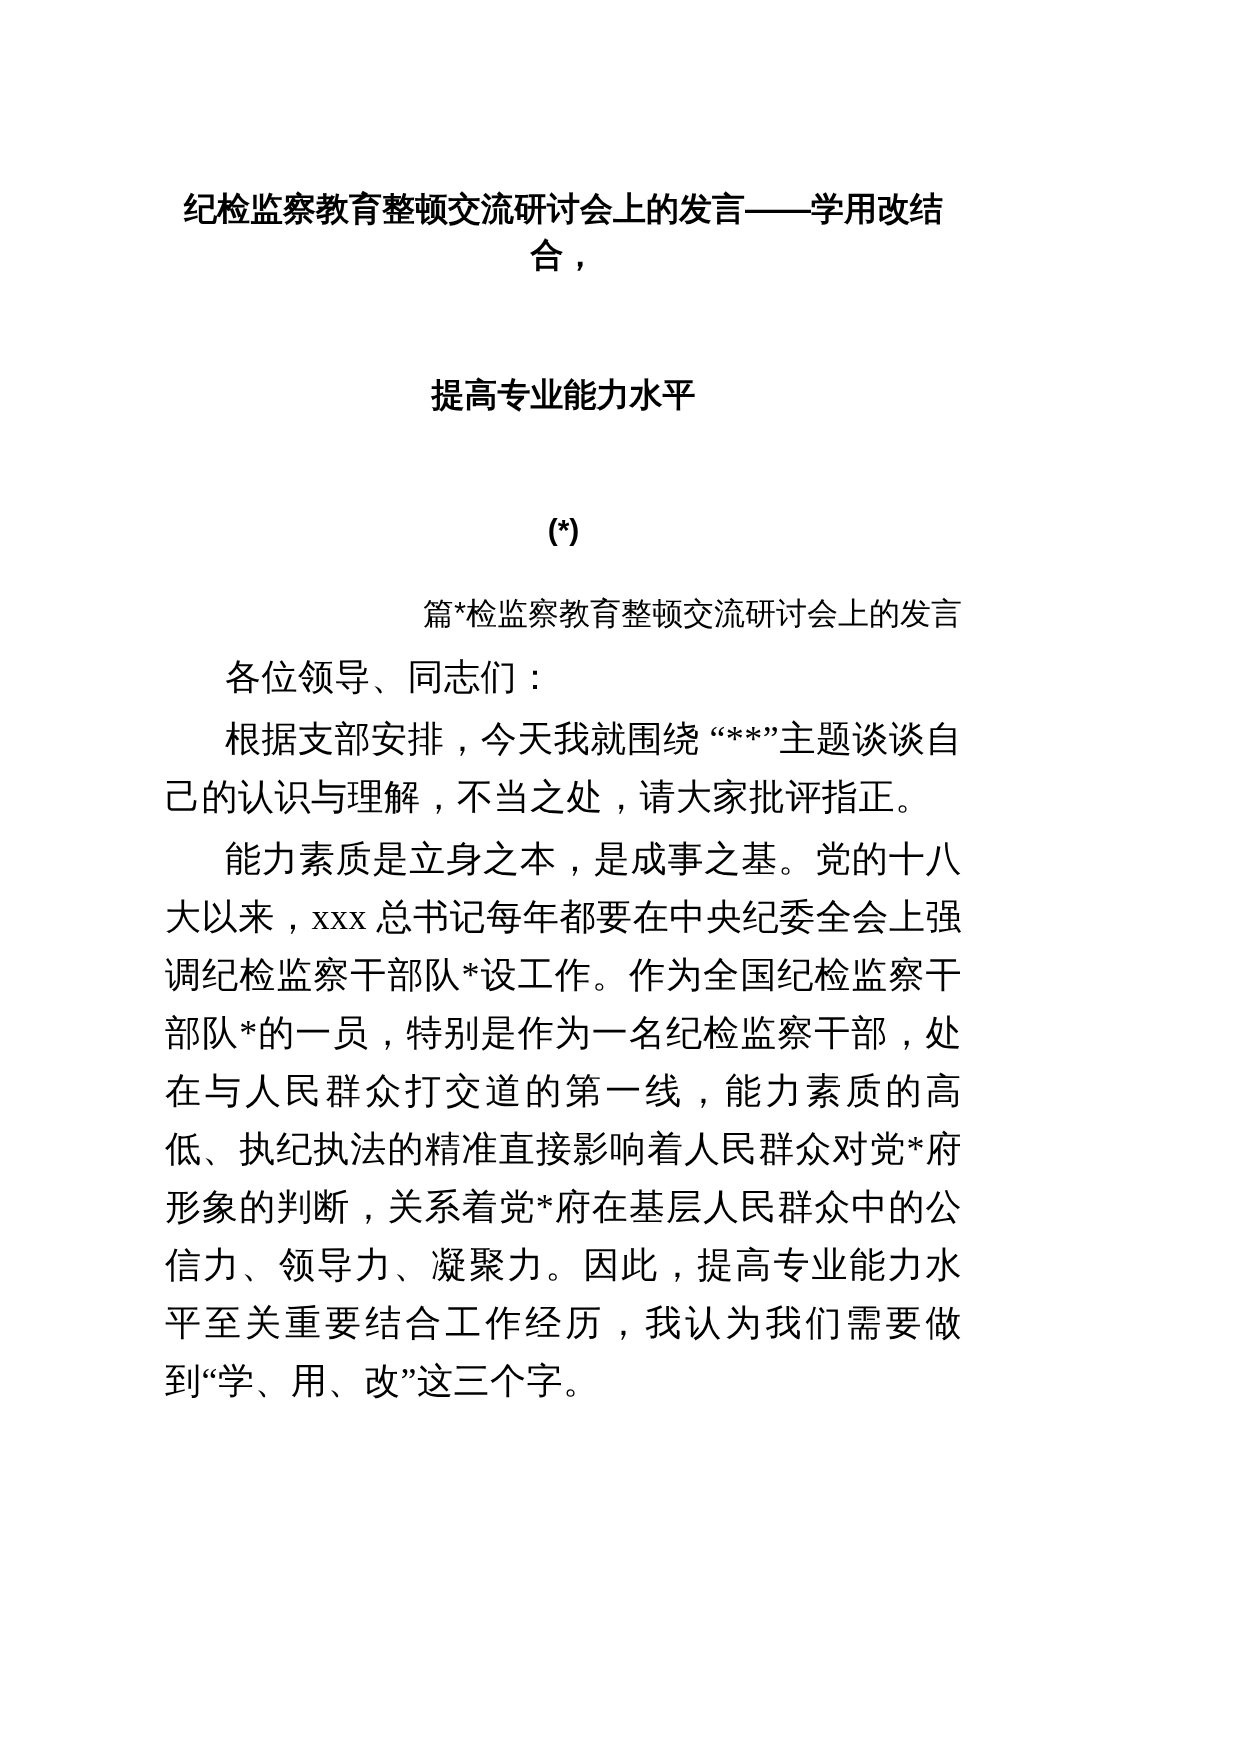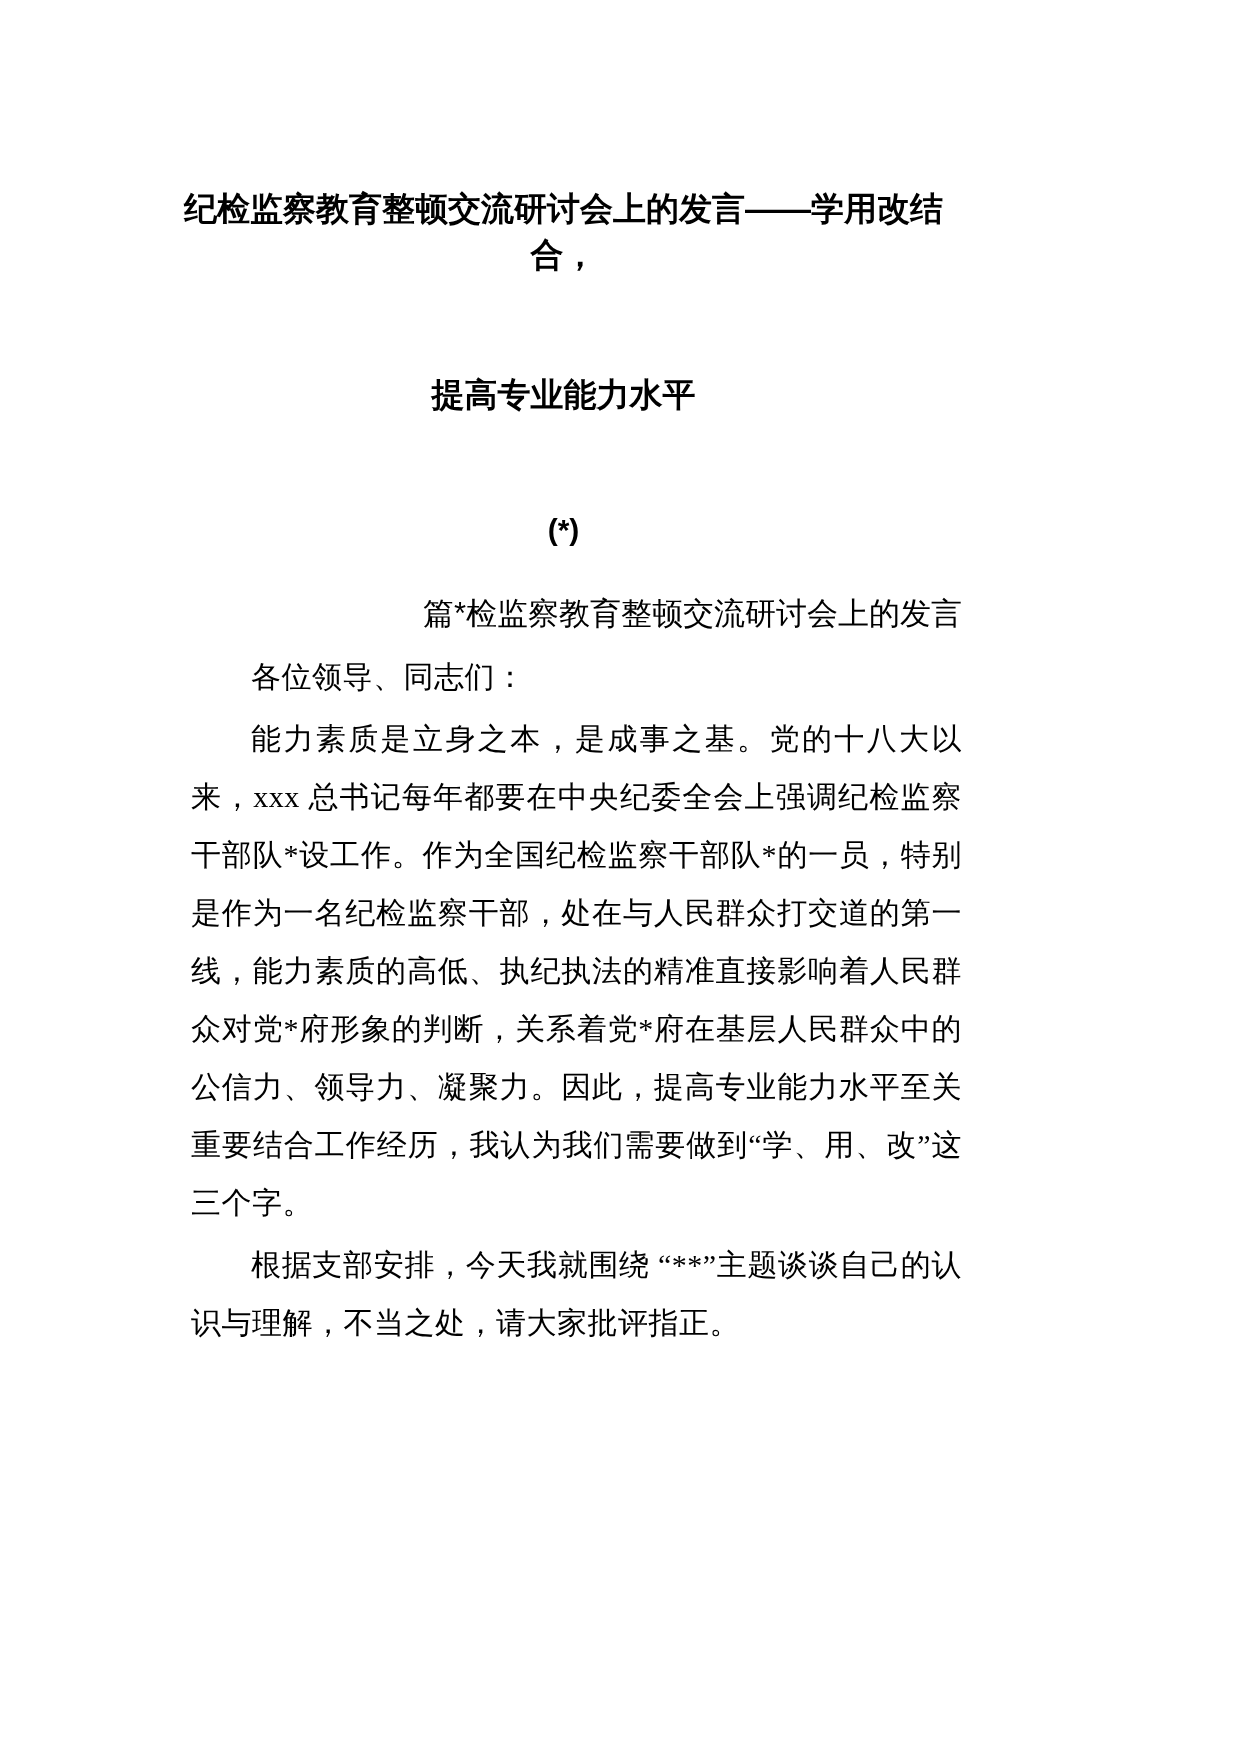--- a/index.html
+++ b/index.html
@@ -37,28 +37,27 @@
   }
   .section-heading {
     margin-top: 40px;
     text-align: right;
     font-family: "Liberation Sans", "DejaVu Sans", sans-serif;
     font-weight: normal;
     font-size: 31px;
     line-height: 48px;
   }
   .body-para {
-    font-size: 30px;
+    font-size: 36px;
     line-height: 58px;
     text-align: justify;
     text-justify: inter-ideograph;
     text-indent: 60px;
     margin-top: 4px;
     letter-spacing: 0.5px;
-    margin-left: 26px;
   }
   .body-para.first { margin-top: 10px; }
   .lead-bold {
     font-weight: bold;
     font-family: "Liberation Sans", "DejaVu Sans", sans-serif;
   }
 </style>
 </head>
 <body>
 
@@ -68,18 +67,18 @@
     <span class="title-line title-line-1">纪检监察教育整顿交流研讨会上的发言——学用改结合，</span>
     <span class="title-line title-line-2">提高专业能力水平</span>
   </h1>
 
   <div class="marker">(*)</div>
 
   <h2 class="section-heading">篇*检监察教育整顿交流研讨会上的发言</h2>
 
   <p class="body-para first">各位领导、同志们：</p>
 
+  <p class="body-para">根据支部安排，今天我就围绕 “**”主题谈谈自己的认识与理解，不当之处，请大家批评指正。</p>
+
   <p class="body-para">能力素质是立身之本，是成事之基。党的十八大以来，xxx 总书记每年都要在中央纪委全会上强调纪检监察干部队*设工作。作为全国纪检监察干部队*的一员，特别是作为一名纪检监察干部，处在与人民群众打交道的第一线，能力素质的高低、执纪执法的精准直接影响着人民群众对党*府形象的判断，关系着党*府在基层人民群众中的公信力、领导力、凝聚力。因此，提高专业能力水平至关重要结合工作经历，我认为我们需要做到“学、用、改”这三个字。</p>
-
-  <p class="body-para">根据支部安排，今天我就围绕 “**”主题谈谈自己的认识与理解，不当之处，请大家批评指正。</p>
 
 
 </div>
 
 </body></html>

